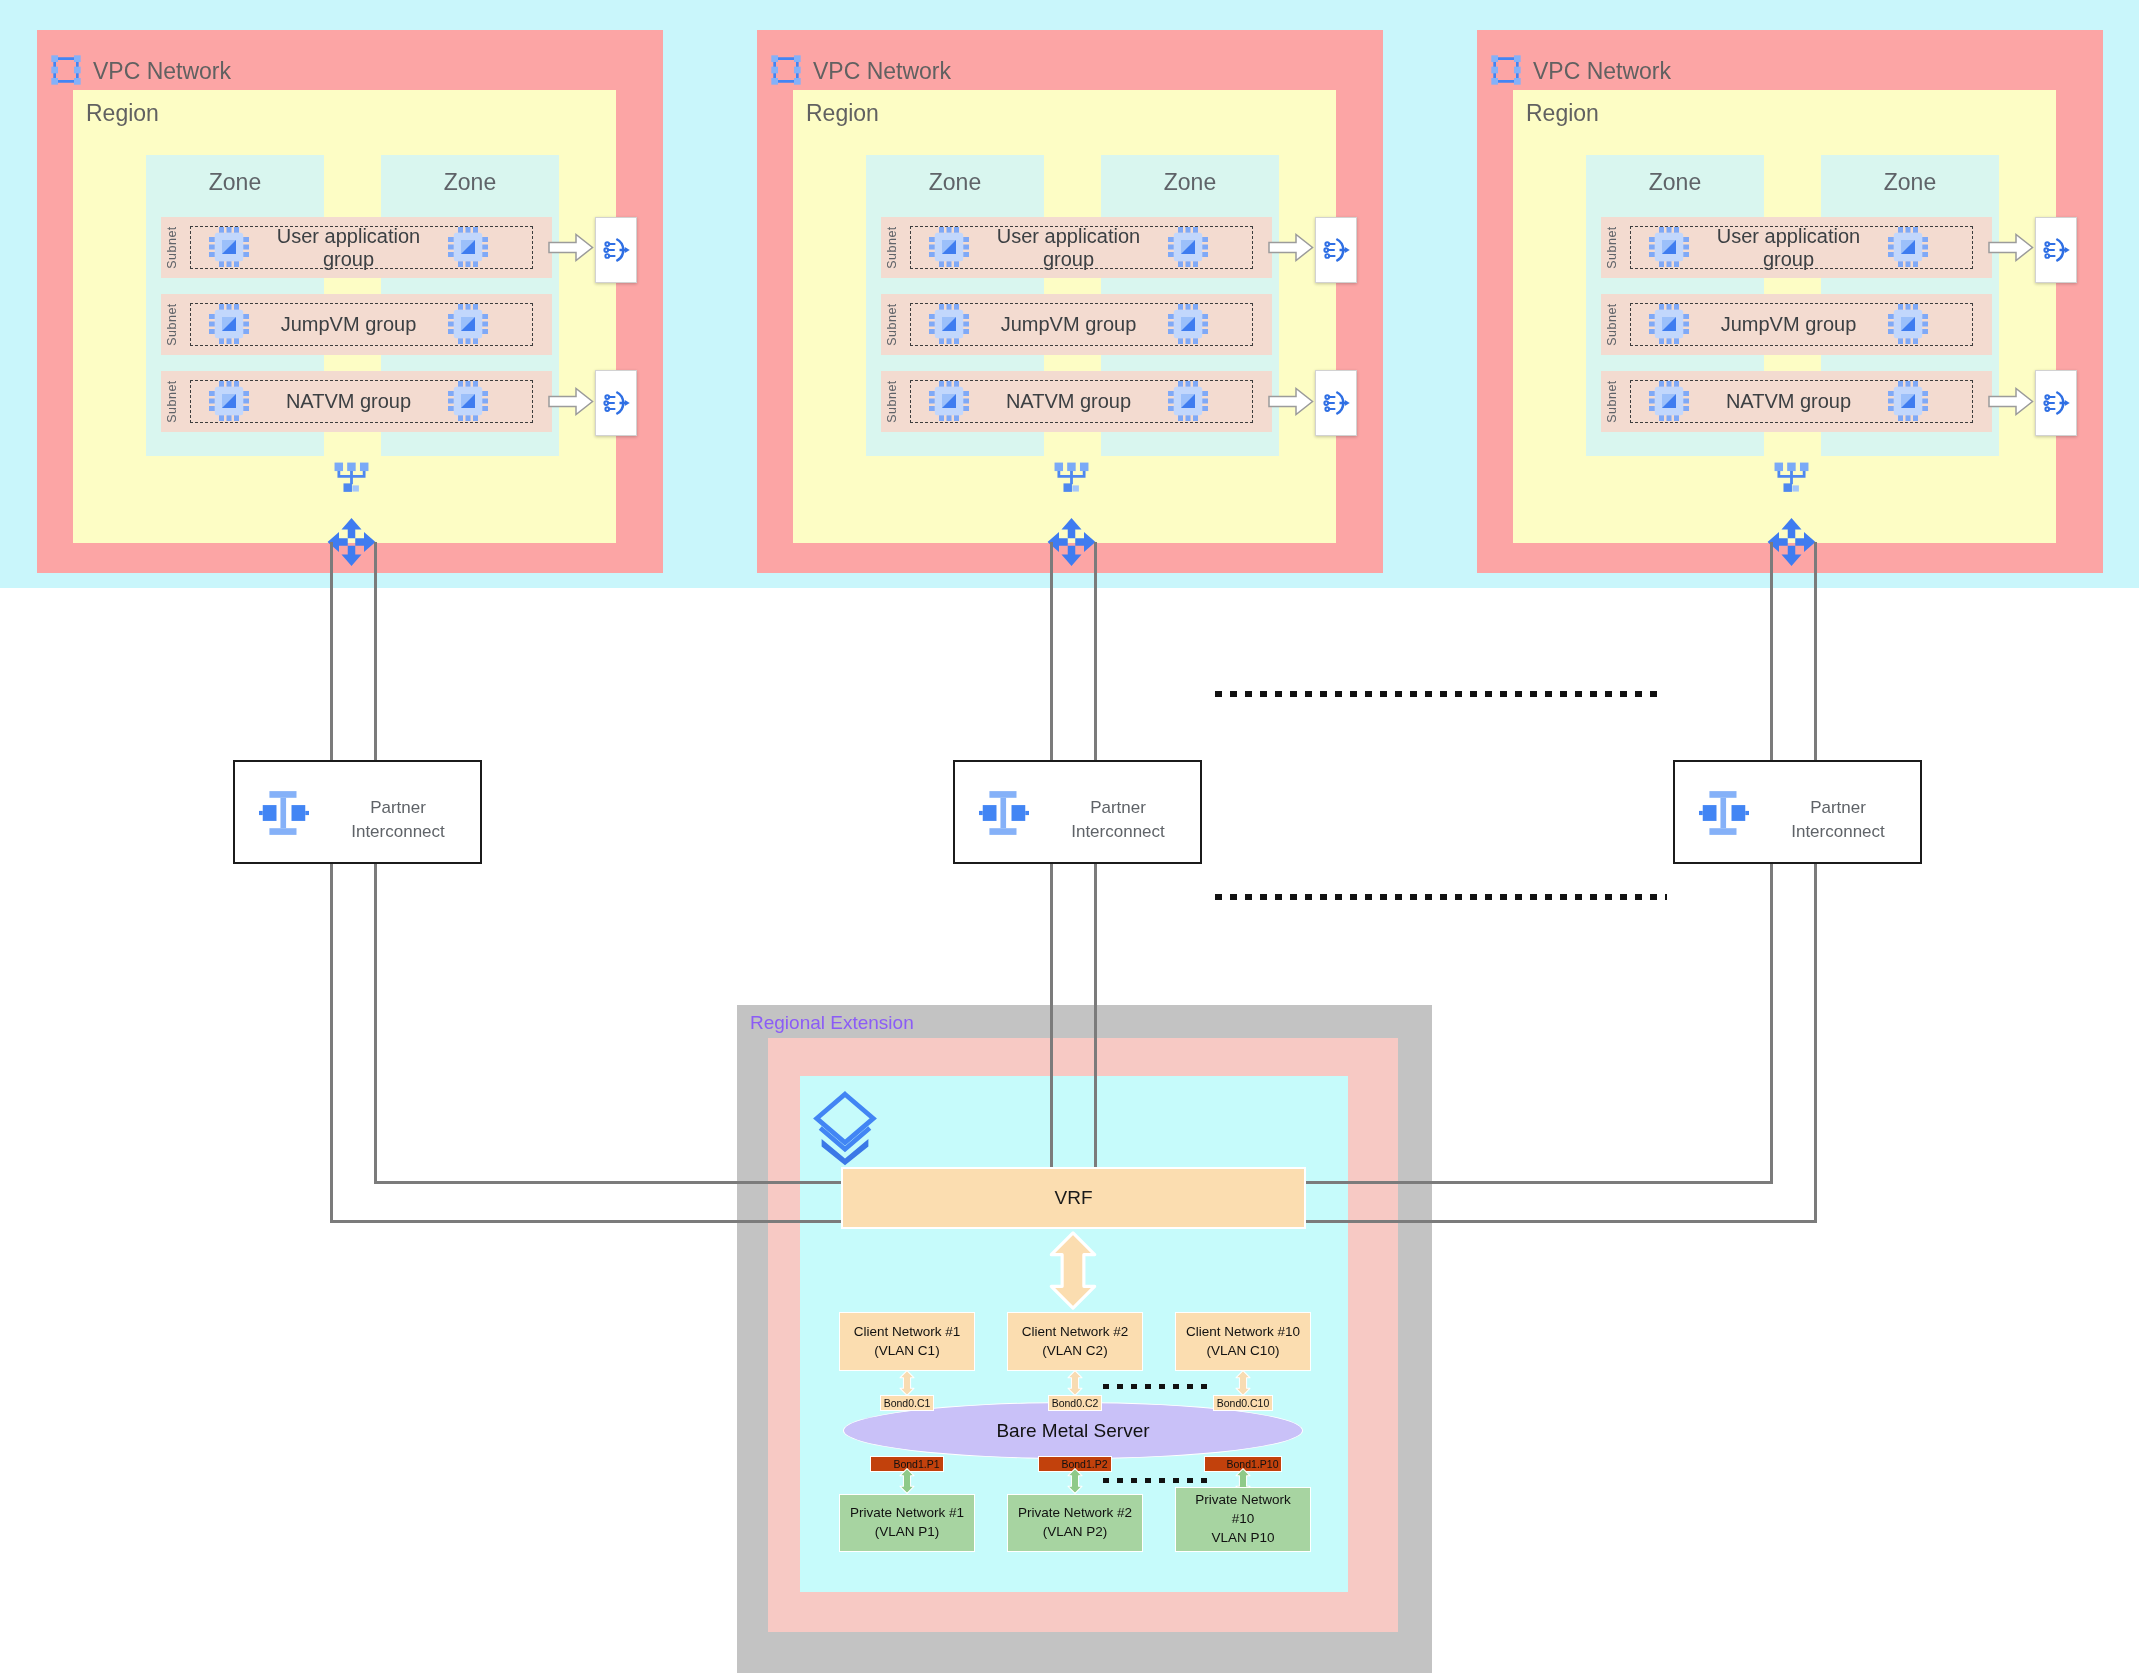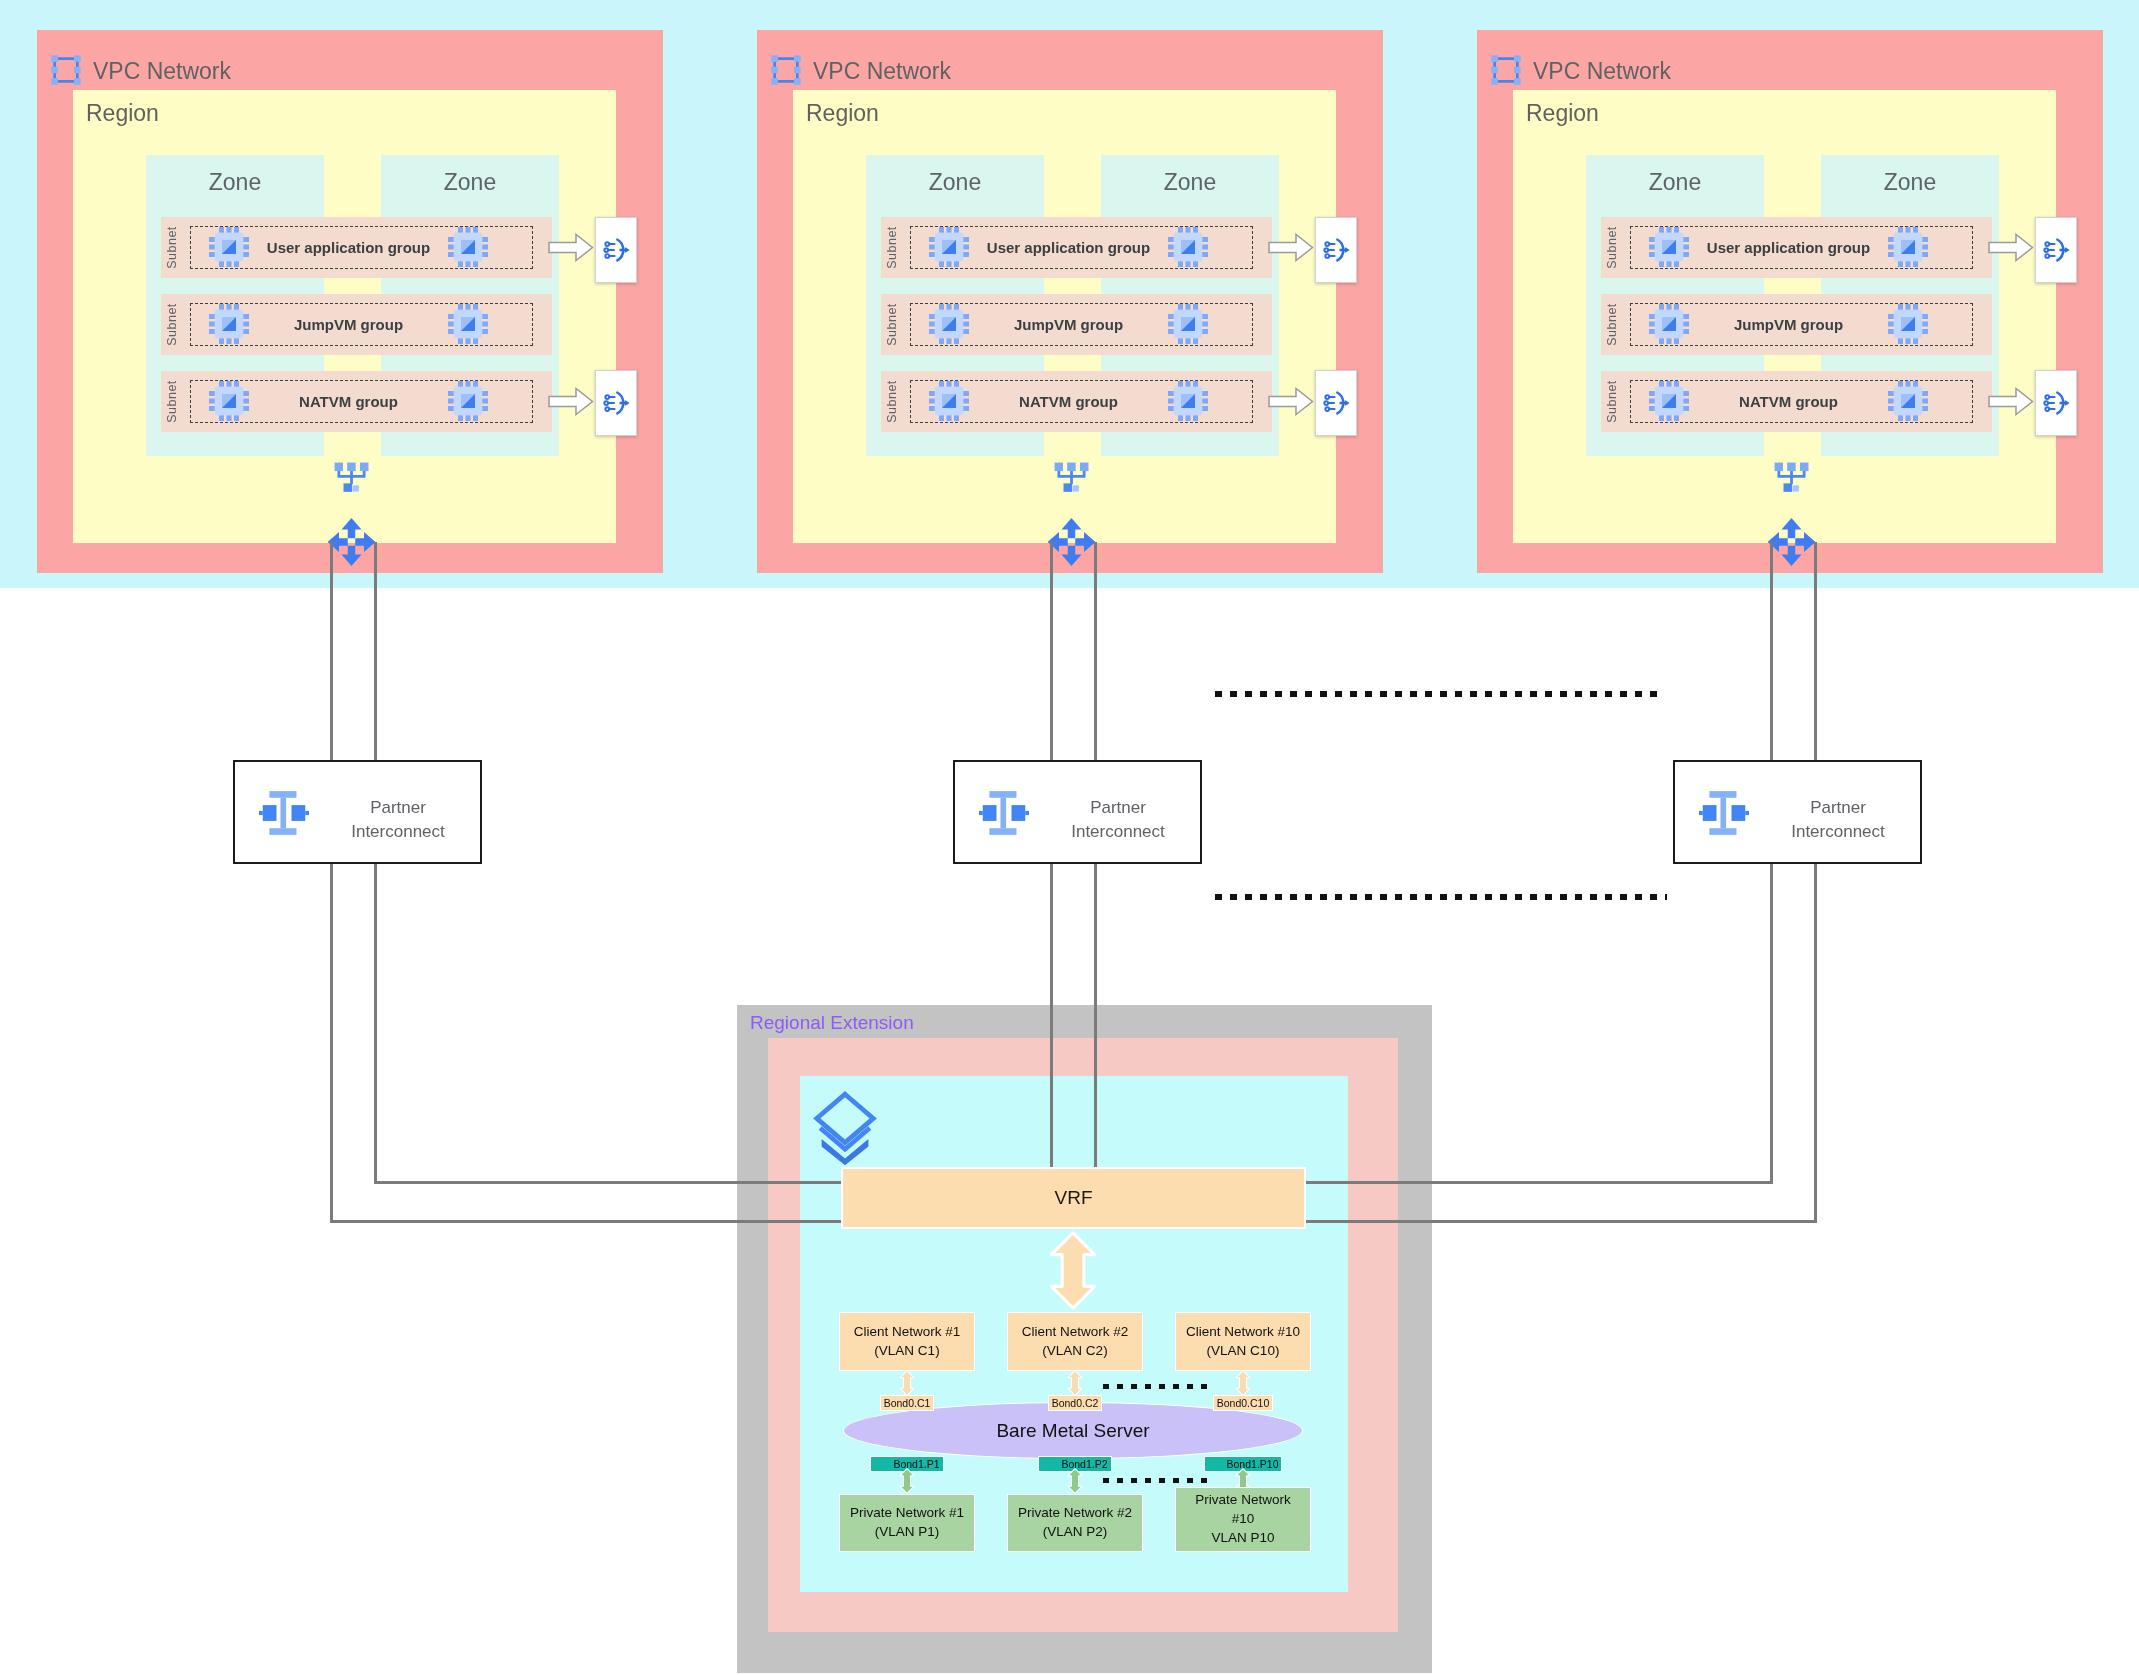--- a/index.html
+++ b/index.html
@@ -21,21 +21,21 @@
   .srow{position:absolute;left:124px;width:391px;height:61px;background:#F3DBD0;}
   .srow.r0{top:187px;} .srow.r1{top:264px;} .srow.r2{top:341px;}
   .subnet-tag{position:absolute;left:-14px;top:0;width:48px;height:61px;display:flex;
         align-items:center;justify-content:center;transform:rotate(-90deg);
         font-size:12.5px;color:#5f6368;letter-spacing:.5px;}
   .dash-group{position:absolute;left:29px;top:9px;width:343px;height:43px;
         border:1.6px dashed #3d3d3d;box-sizing:border-box;}
   .vm{position:absolute;top:10px;width:40px;height:40px;}
   .vm.left{left:48px;} .vm.right{left:287px;}
   .grp-label{position:absolute;left:88px;top:9px;width:199px;height:43px;display:flex;
-        align-items:center;justify-content:center;font-size:15px;color:#3c4043;text-align:center;font-weight:bold;}
+        align-items:center;justify-content:center;font-size:20px;color:#3c4043;text-align:center;}
   .harrow{position:absolute;left:511px;width:46px;height:29px;}
   .harrow.r0{top:203px;} .harrow.r2{top:357px;}
   .lbbox{position:absolute;left:558px;width:42px;height:66px;background:#fff;
         border:1px solid #d2d2d2;box-sizing:border-box;box-shadow:0 1px 3px rgba(0,0,0,.22);
         display:flex;align-items:center;justify-content:center;}
   .lbbox.r0{top:187px;} .lbbox.r2{top:340px;}
   .tree-ico{position:absolute;left:296px;top:430px;width:37px;height:36px;}
   .router-ico{position:absolute;left:288px;top:487px;width:53px;height:50px;}
   
   .cline{position:absolute;background:#7B7B7B;}
@@ -63,21 +63,21 @@
   #vrf-arrow{left:1047px;top:1231px;width:52px;height:79px;color:#FBDDB0;}
   .netbox{position:absolute;width:136px;display:flex;align-items:center;justify-content:center;
        text-align:center;font-size:13.5px;color:#111;white-space:pre-line;line-height:1.4;
        border:1.5px solid #fff;box-sizing:border-box;}
   .client{top:1312px;height:59px;background:#FBDDB0;}
   .private{top:1494px;height:58px;background:#A7D4A1;}
   .private.tall{top:1487px;height:65px;}
   .c1{left:839px;} .c2{left:1007px;} .c3{left:1175px;}
   .bondwrap{position:absolute;width:136px;text-align:center;}
   .bond{display:inline-block;font-size:10.5px;color:#111;padding:1px 3px;border:1px solid #fff;}
-  .bond.orange{background:#FBDDB0;} .bond.green{background:#14b8a6;padding-left:22px;}
+  .bond.orange{background:#FBDDB0;} .bond.green{background:#c2410c;padding-left:22px;}
   .b0{top:1393px;} .b1{top:1454px;}
   .sarrow{position:absolute;width:20px;height:26px;}
   .sarrow.orange{color:#F8DCB2;} .sarrow.green{color:#8FCA88;}
   .sa-top{top:1370px;} .sa-bot{top:1468px;}
   .a1{left:897px;} .a2{left:1065px;} .a3{left:1233px;}
   #bms{left:843px;top:1402px;width:460px;height:57px;background:#C9C1F8;border:1.5px solid #fff;
        border-radius:50%;box-sizing:border-box;display:flex;align-items:center;justify-content:center;
        font-size:19px;color:#111;}
   .hidden-defs{position:absolute;width:0;height:0;overflow:hidden;}
 </style>

